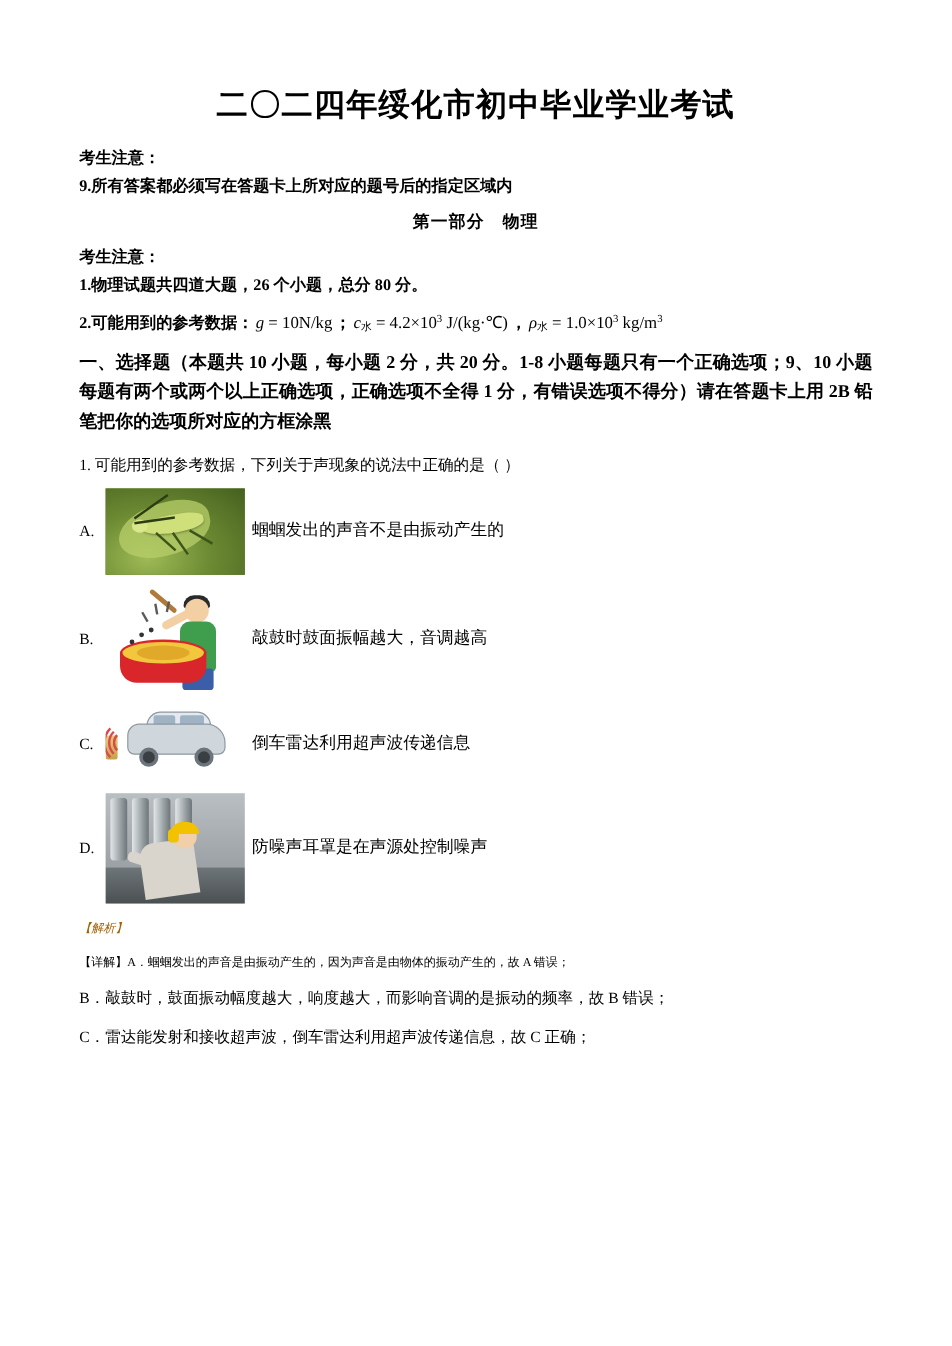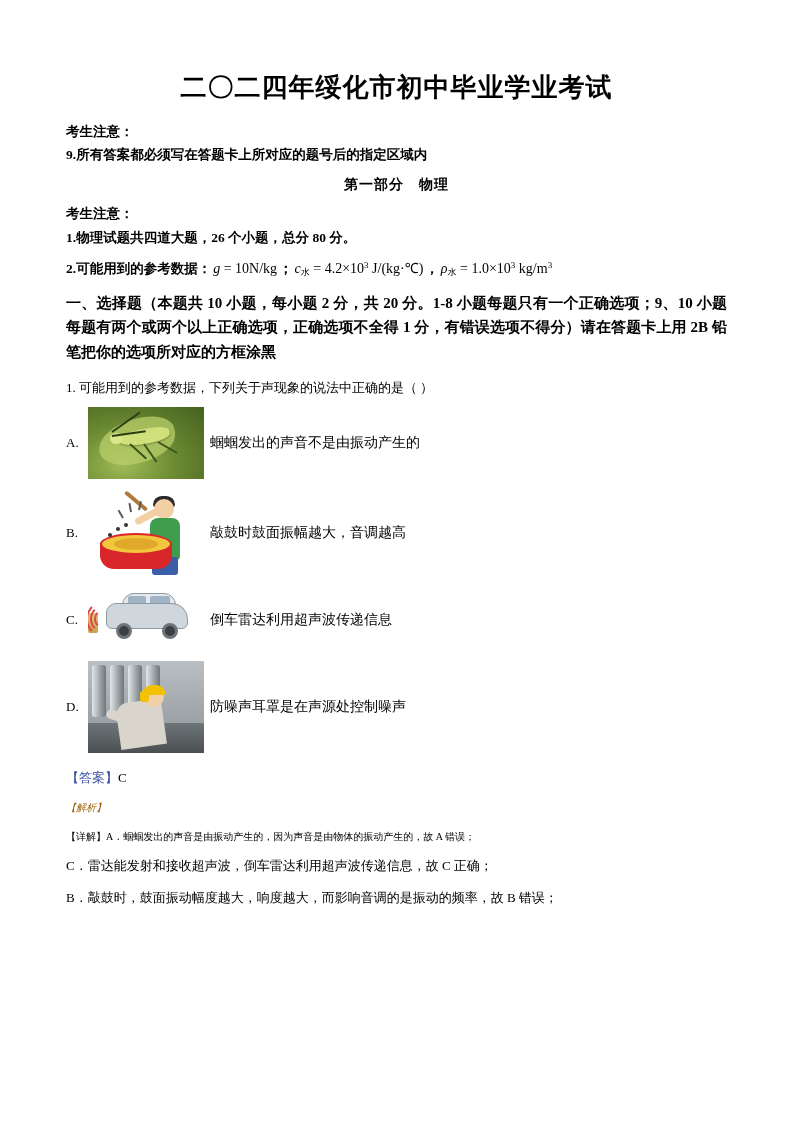--- a/index.html
+++ b/index.html
@@ -503,25 +503,22 @@
       <span class="floor"></span>
       <span class="worker-body"></span>
       <span class="arm"></span>
       <span class="worker-head"></span>
       <span class="earmuff"></span>
         <span class="muff-cup"></span>
     </span>
     <span class="option-text">防噪声耳罩是在声源处控制噪声</span>
   </div>
 
-  <p class="answer-line">
-    <span>【答案】</span><span class="ans-val">C</span>
-  </p>
 
   <p class="analysis-line">【解析】</p>
 
   <p class="detail-line">
     <span class="lbl">【详解】</span><span>A．蝈蝈发出的声音是由振动产生的，因为声音是由物体的振动产生的，故 A 错误；</span>
   </p>
+  <p class="detail-sub">B．敲鼓时，鼓面振动幅度越大，响度越大，而影响音调的是振动的频率，故 B 错误；</p>
   <p class="detail-sub">C．雷达能发射和接收超声波，倒车雷达利用超声波传递信息，故 C 正确；</p>
-  <p class="detail-sub">B．敲鼓时，鼓面振动幅度越大，响度越大，而影响音调的是振动的频率，故 B 错误；</p>
 
 </div>
 
 </body></html>

